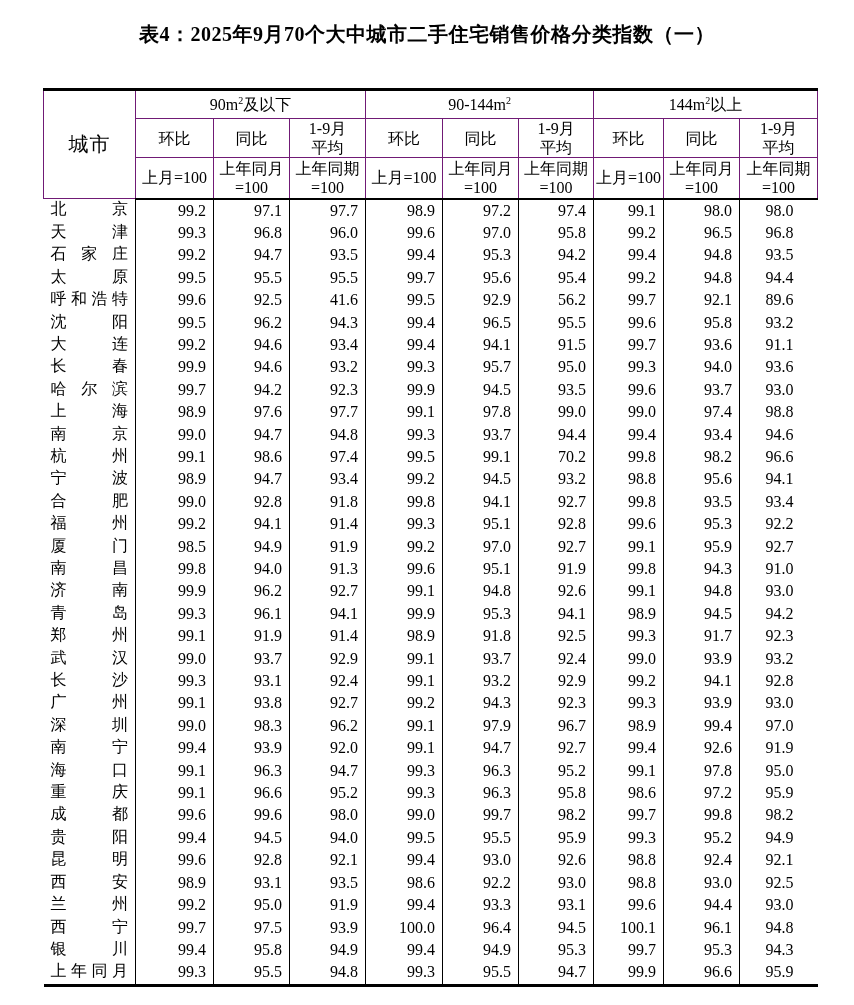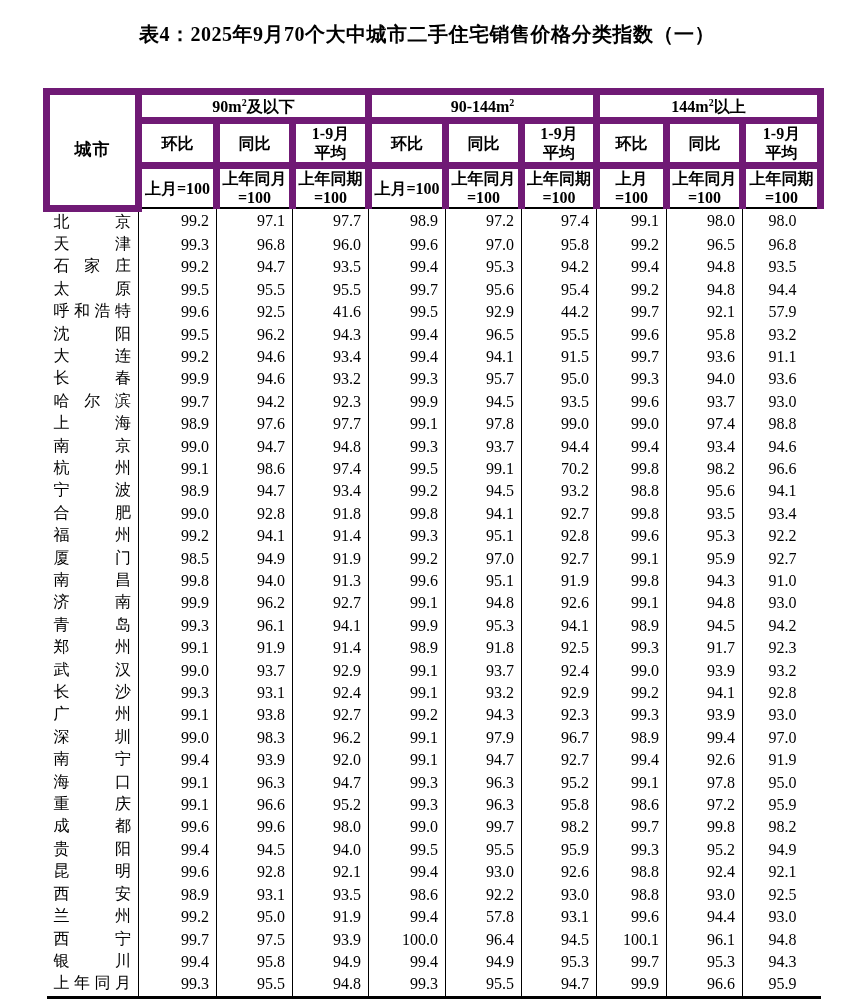--- a/index.html
+++ b/index.html
@@ -35,34 +35,34 @@
     left: 43px;
     top: 88px;
     width: 774px;
     border-collapse: collapse;
     table-layout: fixed;
     border-top: 3px solid #000;
     border-bottom: 3px solid #000;
   }
   
   thead th {
-    font-weight: 700;
+    font-weight: 400;
     font-size: 16px;
     text-align: center;
     vertical-align: middle;
     padding: 0 1px;
-    border: 7px solid #701a75;
+    border: 1px solid #701a75;
     white-space: pre-line;
     line-height: 19px;
   }
   thead tr.r-group  { height: 29px; }
   thead tr.r-metric { height: 36px; }
   thead tr.r-base   { height: 41px; }
   thead tr.r-base th { border-bottom: 2px solid #000; }
-  th.city-h { font-size: 17px; letter-spacing: 1px; }
+  th.city-h { font-size: 20px; letter-spacing: 1px; }
   th sup { font-size: 10px; line-height: 0; }
   
   tbody tr { height: 22.4px; }
   tbody td {
     font-size: 16px;
     vertical-align: middle;
     border-left: 1px solid #000;
     border-right: 1px solid #000;
     border-top: none;
     border-bottom: none;
@@ -194,24 +194,24 @@
           <td class="val">94.8</td>
           <td class="val last">94.4</td>
         </tr>
         <tr>
           <td class="city">呼和浩特</td>
           <td class="val">99.6</td>
           <td class="val">92.5</td>
           <td class="val">41.6</td>
           <td class="val">99.5</td>
           <td class="val">92.9</td>
-          <td class="val">44.2</td>
+          <td class="val">56.2</td>
           <td class="val">99.7</td>
           <td class="val">92.1</td>
-          <td class="val last">57.9</td>
+          <td class="val last">89.6</td>
         </tr>
         <tr>
           <td class="city">沈阳</td>
           <td class="val">99.5</td>
           <td class="val">96.2</td>
           <td class="val">94.3</td>
           <td class="val">99.4</td>
           <td class="val">96.5</td>
           <td class="val">95.5</td>
           <td class="val">99.6</td>
@@ -517,21 +517,21 @@
           <td class="val">98.8</td>
           <td class="val">93.0</td>
           <td class="val last">92.5</td>
         </tr>
         <tr>
           <td class="city">兰州</td>
           <td class="val">99.2</td>
           <td class="val">95.0</td>
           <td class="val">91.9</td>
           <td class="val">99.4</td>
-          <td class="val">57.8</td>
+          <td class="val">93.3</td>
           <td class="val">93.1</td>
           <td class="val">99.6</td>
           <td class="val">94.4</td>
           <td class="val last">93.0</td>
         </tr>
         <tr>
           <td class="city">西宁</td>
           <td class="val">99.7</td>
           <td class="val">97.5</td>
           <td class="val">93.9</td>

